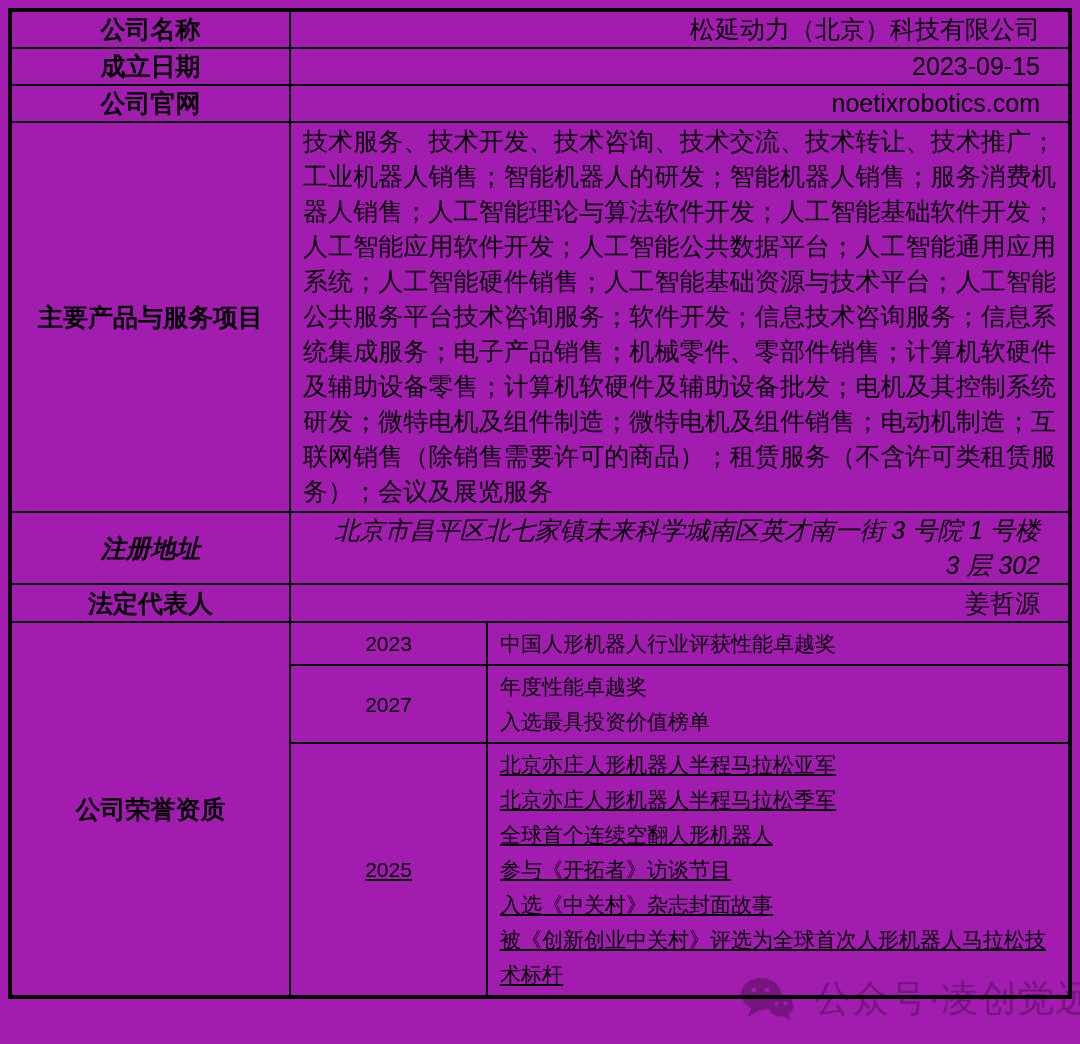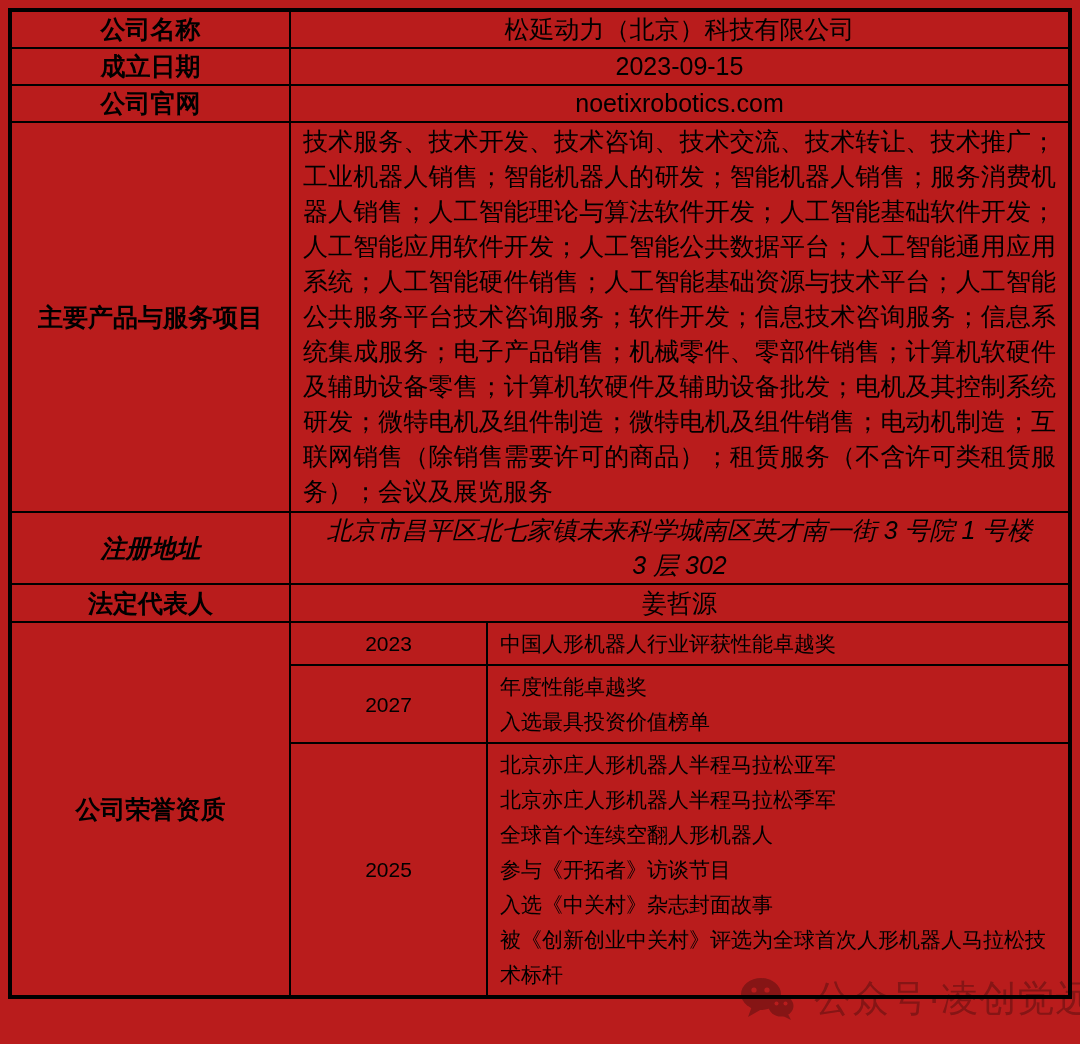--- a/index.html
+++ b/index.html
@@ -1,20 +1,20 @@
 <!DOCTYPE html>
 <html><head>
 <meta charset="utf-8">
 <style>
   html, body { margin: 0; padding: 0; background: #ffffff; }
   .page {
     position: relative;
     width: 1080px;
     height: 1044px;
-    background: #b91c1c;
+    background: #a21caf;
     overflow: hidden;
     font-family: "Liberation Sans", "DejaVu Sans", sans-serif;
     color: #000000;
   }
   table.company-table {
     position: absolute;
     left: 8px;
     top: 8px;
     width: 1064px;
     border-collapse: collapse;
@@ -26,22 +26,22 @@
     font-size: 25px;
     line-height: 35px;
     vertical-align: middle;
   }
   td.lbl {
     font-weight: 700;
     text-align: center;
     padding: 0 6px;
   }
   td.val {
-    text-align: center;
-    padding: 0 8px;
+    text-align: right;
+    padding: 0 28px;
   }
   tr.r-sm  { height: 35px; }
   tr.r-addr { height: 71px; font-style: italic; }
   tr.r-rep  { height: 38px; }
   td.val-products {
     vertical-align: top;
     padding: 1px 12px 2px 12px;
     text-align: justify;
   }
   td.val-address { white-space: pre-line; }
@@ -51,21 +51,21 @@
     width: 100%;
     table-layout: fixed;
   }
   table.inner td {
     border: 2px solid #000000;
     font-size: 21px;
     line-height: 35px;
     vertical-align: middle;
   }
   table.inner tr:first-child td { border-top: none; }
-  table.inner tr:last-child td  { border-bottom: none; }
+  table.inner tr:last-child td  { border-bottom: none; text-decoration: underline; }
   table.inner td:first-child    { border-left: none; }
   table.inner td:last-child     { border-right: none; }
   td.year {
     text-align: center;
     font-size: 30px;
     font-weight: 400;
   }
   tr.h-2023 { height: 36px; }
   tr.h-2024 { height: 71px; }
   td.awards { padding: 3px 12px; vertical-align: middle; }

